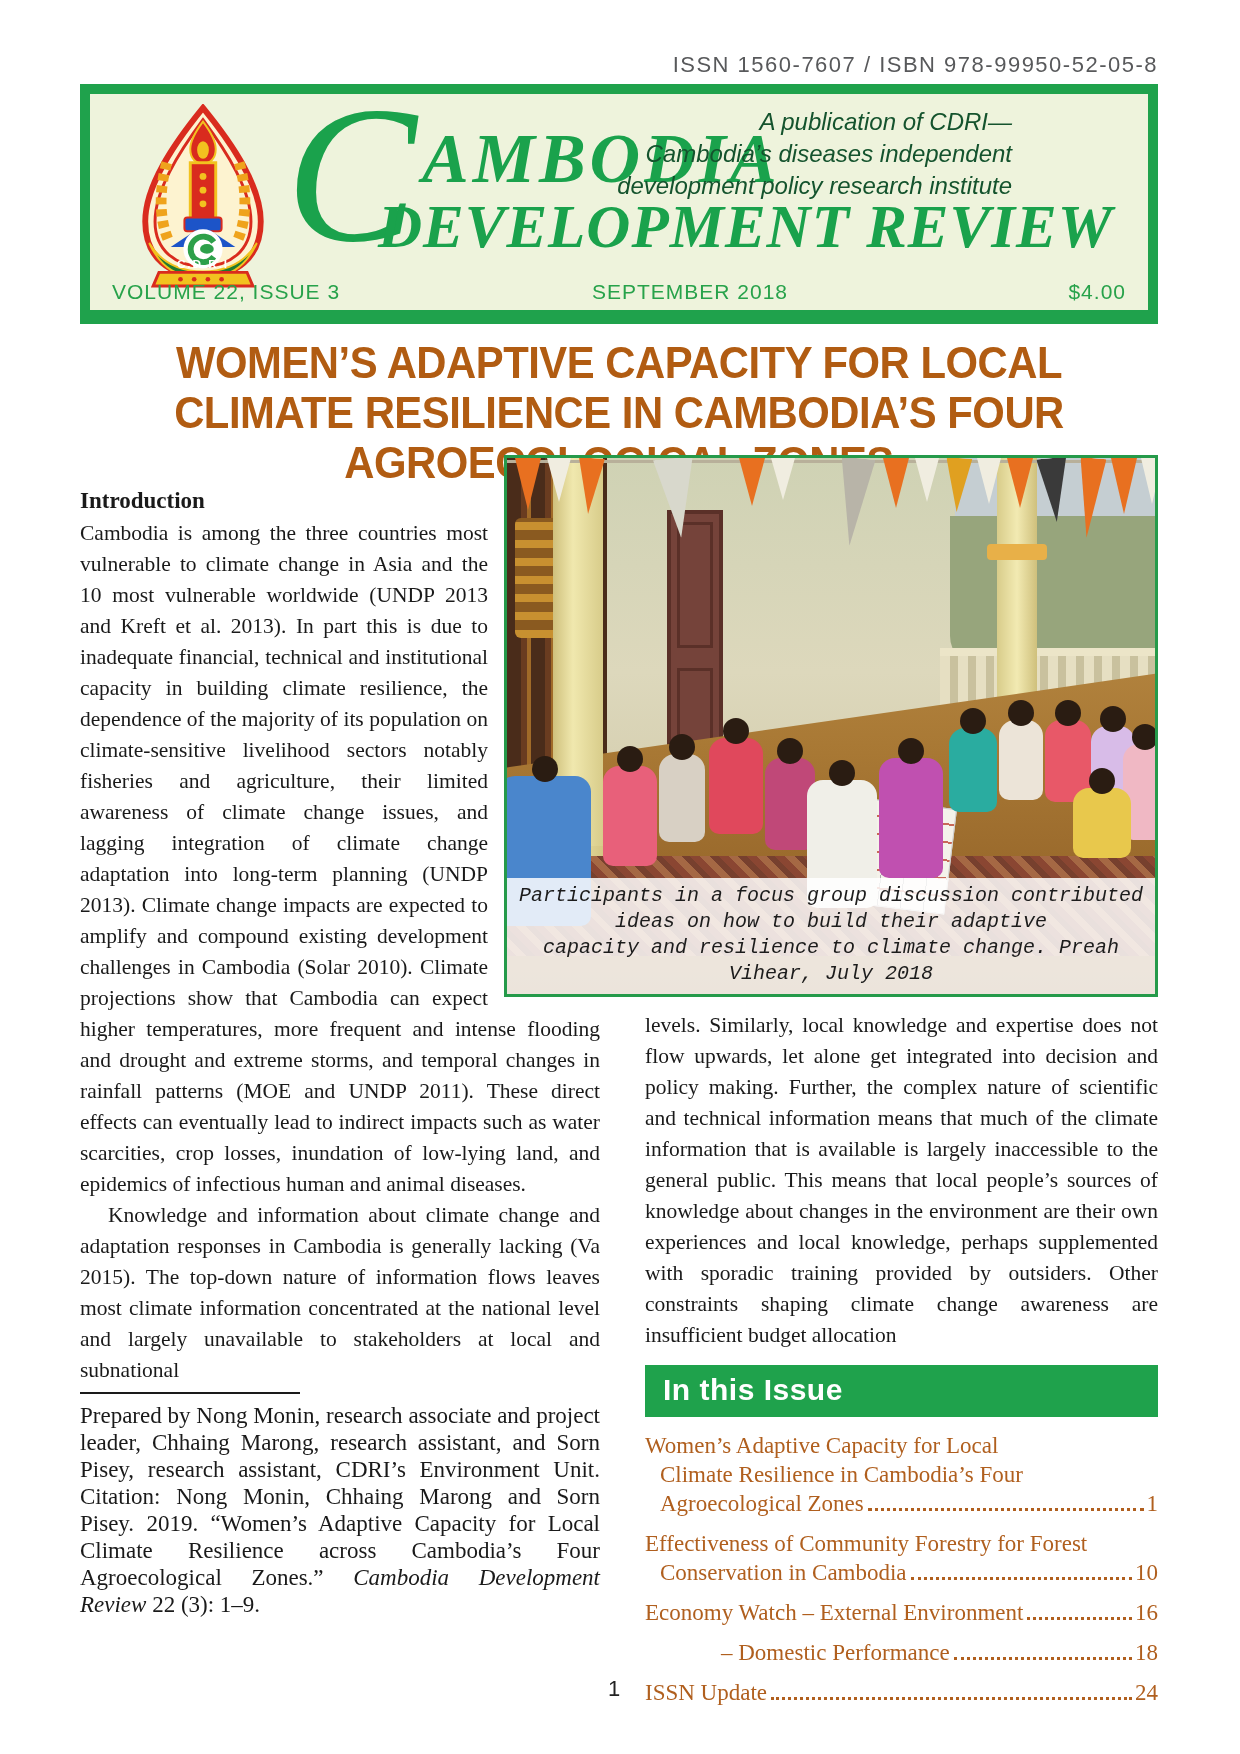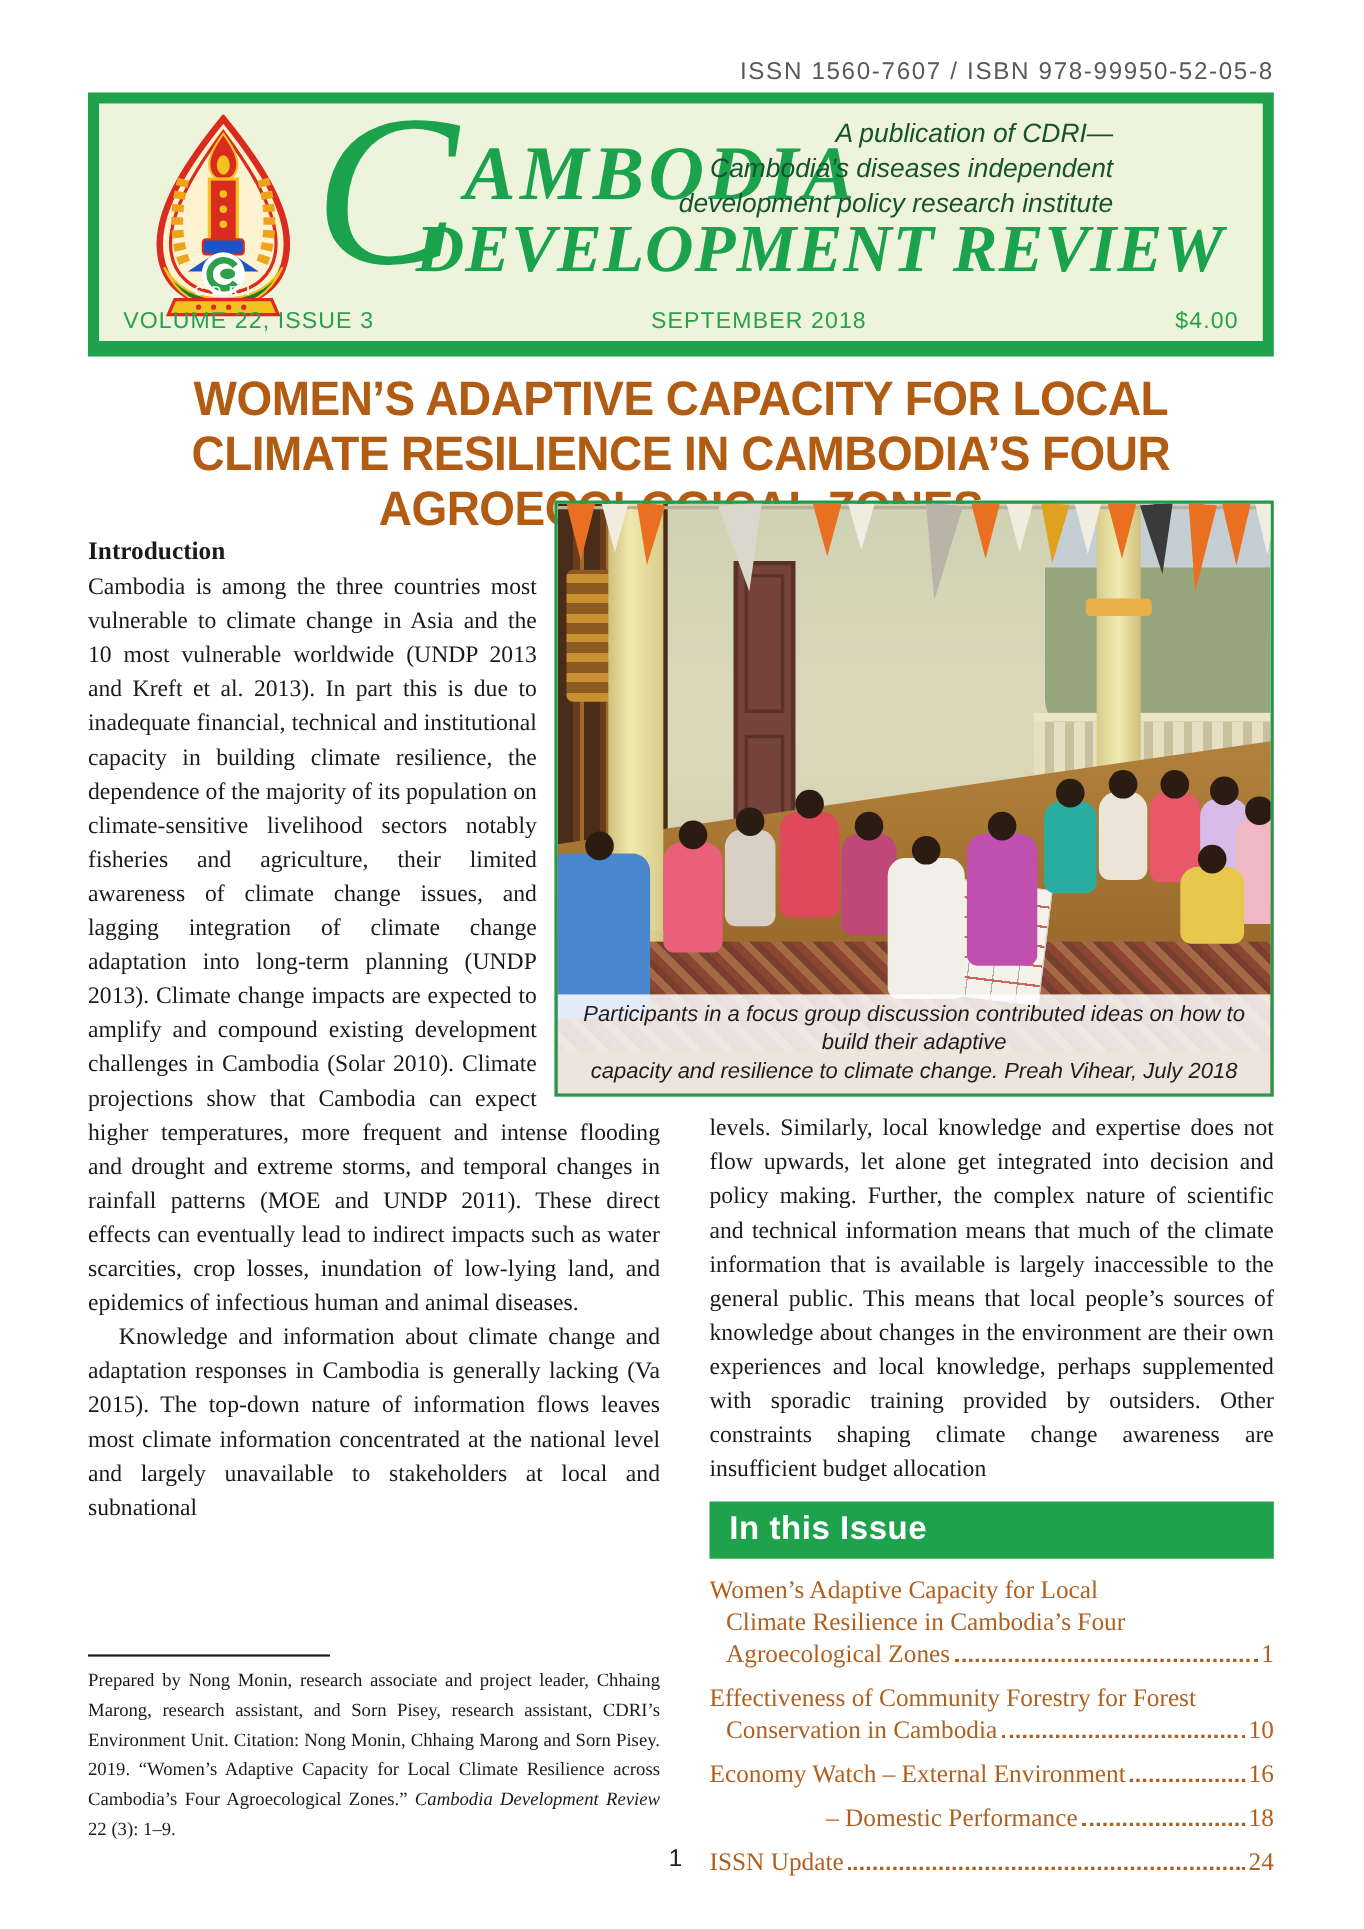--- a/index.html
+++ b/index.html
@@ -73,52 +73,52 @@
          transform:rotate(7deg);border:1px solid #ccc;
          background-image:repeating-linear-gradient(0deg,transparent 0 16px,#c86858 16px 18px),
                           repeating-linear-gradient(90deg,transparent 0 22px,#aaa 22px 23px);}
   .person{position:absolute;border-radius:16px 16px 10px 10px;}
   .person:before{content:"";position:absolute;left:50%;top:-20px;transform:translateX(-50%);
         width:26px;height:26px;border-radius:50%;background:#2a1c12;}
   .flag{position:absolute;top:0;clip-path:polygon(0 0,100% 0,50% 100%);}
   .fline{left:0;right:0;top:2px;height:3px;background:#b8b09a;}
   .caption{position:absolute;left:0;right:0;bottom:0;background:rgba(255,255,255,0.84);
            padding:5px 8px 7px;font-style:italic;font-size:20px;line-height:26px;
-           color:#1c1c1c;text-align:center;font-family:Liberation Sans, sans-serif;z-index:5;}
+           color:#1c1c1c;text-align:center;font-family:Liberation Mono, monospace;z-index:5;}
 
   
   .col1{position:absolute;left:80px;top:487px;width:520px;
         font-size:21.5px;line-height:31px;text-align:justify;}
   .wrap-spacer{float:right;width:112px;height:520px;}
   .col1 h3{margin:0 0 3px 0;font-size:23px;line-height:28px;font-weight:bold;}
   .col1 p{margin:0;}
   .col1 p.ind{text-indent:28px;}
   .col2{position:absolute;left:645px;top:1010px;width:513px;
         font-size:21.5px;line-height:31px;text-align:justify;}
   .col2 p{margin:0;}
 
   
-  .footnote{position:absolute;left:80px;top:1504px;width:520px;
-            font-size:17px;line-height:27px;text-align:justify;}
+  .footnote{position:absolute;left:80px;top:1392px;width:520px;
+            font-size:23px;line-height:27px;text-align:justify;}
   .fn-rule{width:220px;border-top:2px solid #1a1a1a;margin-bottom:8px;}
   .footnote i{font-style:italic;}
 
   
   .issuebox{margin-top:14px;}
   .issuebar{background:#1fa24c;color:#ffffff;font-family:"Liberation Sans",sans-serif;
             font-weight:bold;font-size:30px;line-height:48px;padding:1px 0 3px 18px;
             letter-spacing:0.5px;}
   .toc{margin-top:14px;color:#b05f1e;font-size:23px;line-height:29px;}
   .toc-entry{margin-bottom:11px;}
   .toc-line{white-space:nowrap;}
   .toc .ind{padding-left:15px;}
   .toc-leader{display:flex;align-items:baseline;}
   .toc-leader .dots{flex:1;border-bottom:3px dotted #b05f1e;margin:0 3px 5px 4px;}
   .toc-leader .pg{flex:none;}
-  .dom-shift{margin-left:106px;}
+  .dom-shift{margin-left:76px;}
 
   
   .pagenum{position:absolute;left:608px;top:1676px;font-size:22px;
            font-family:"Liberation Sans",sans-serif;color:#222;}
 </style>
 </head>
 <body>
 
 <div class="page">
 

